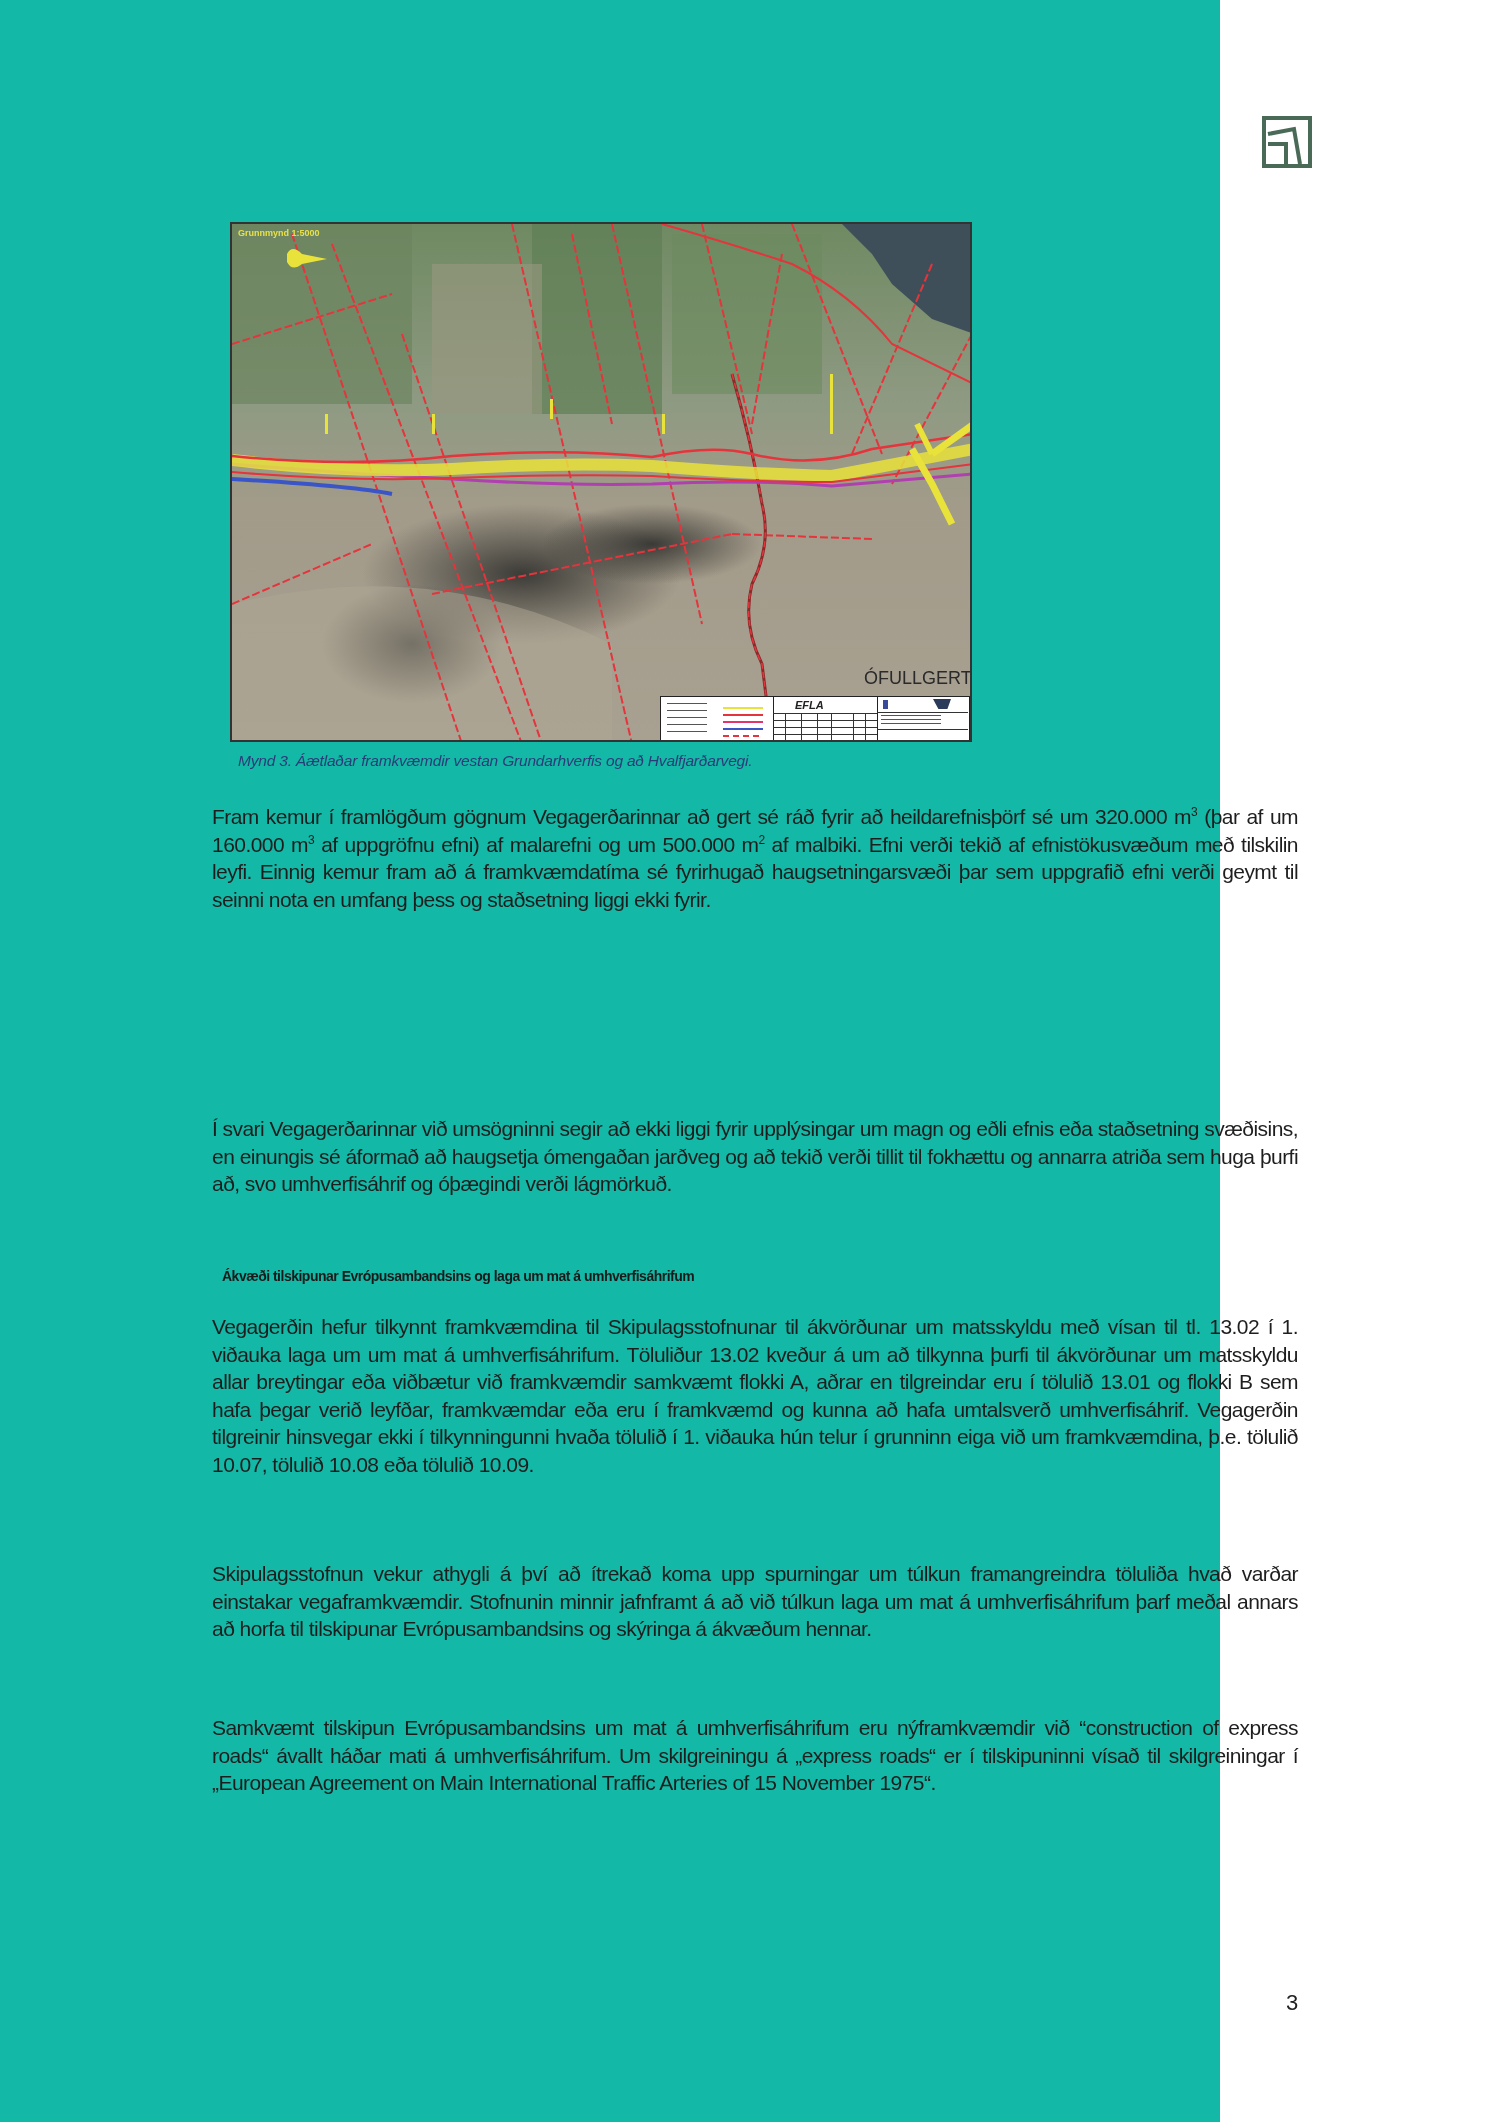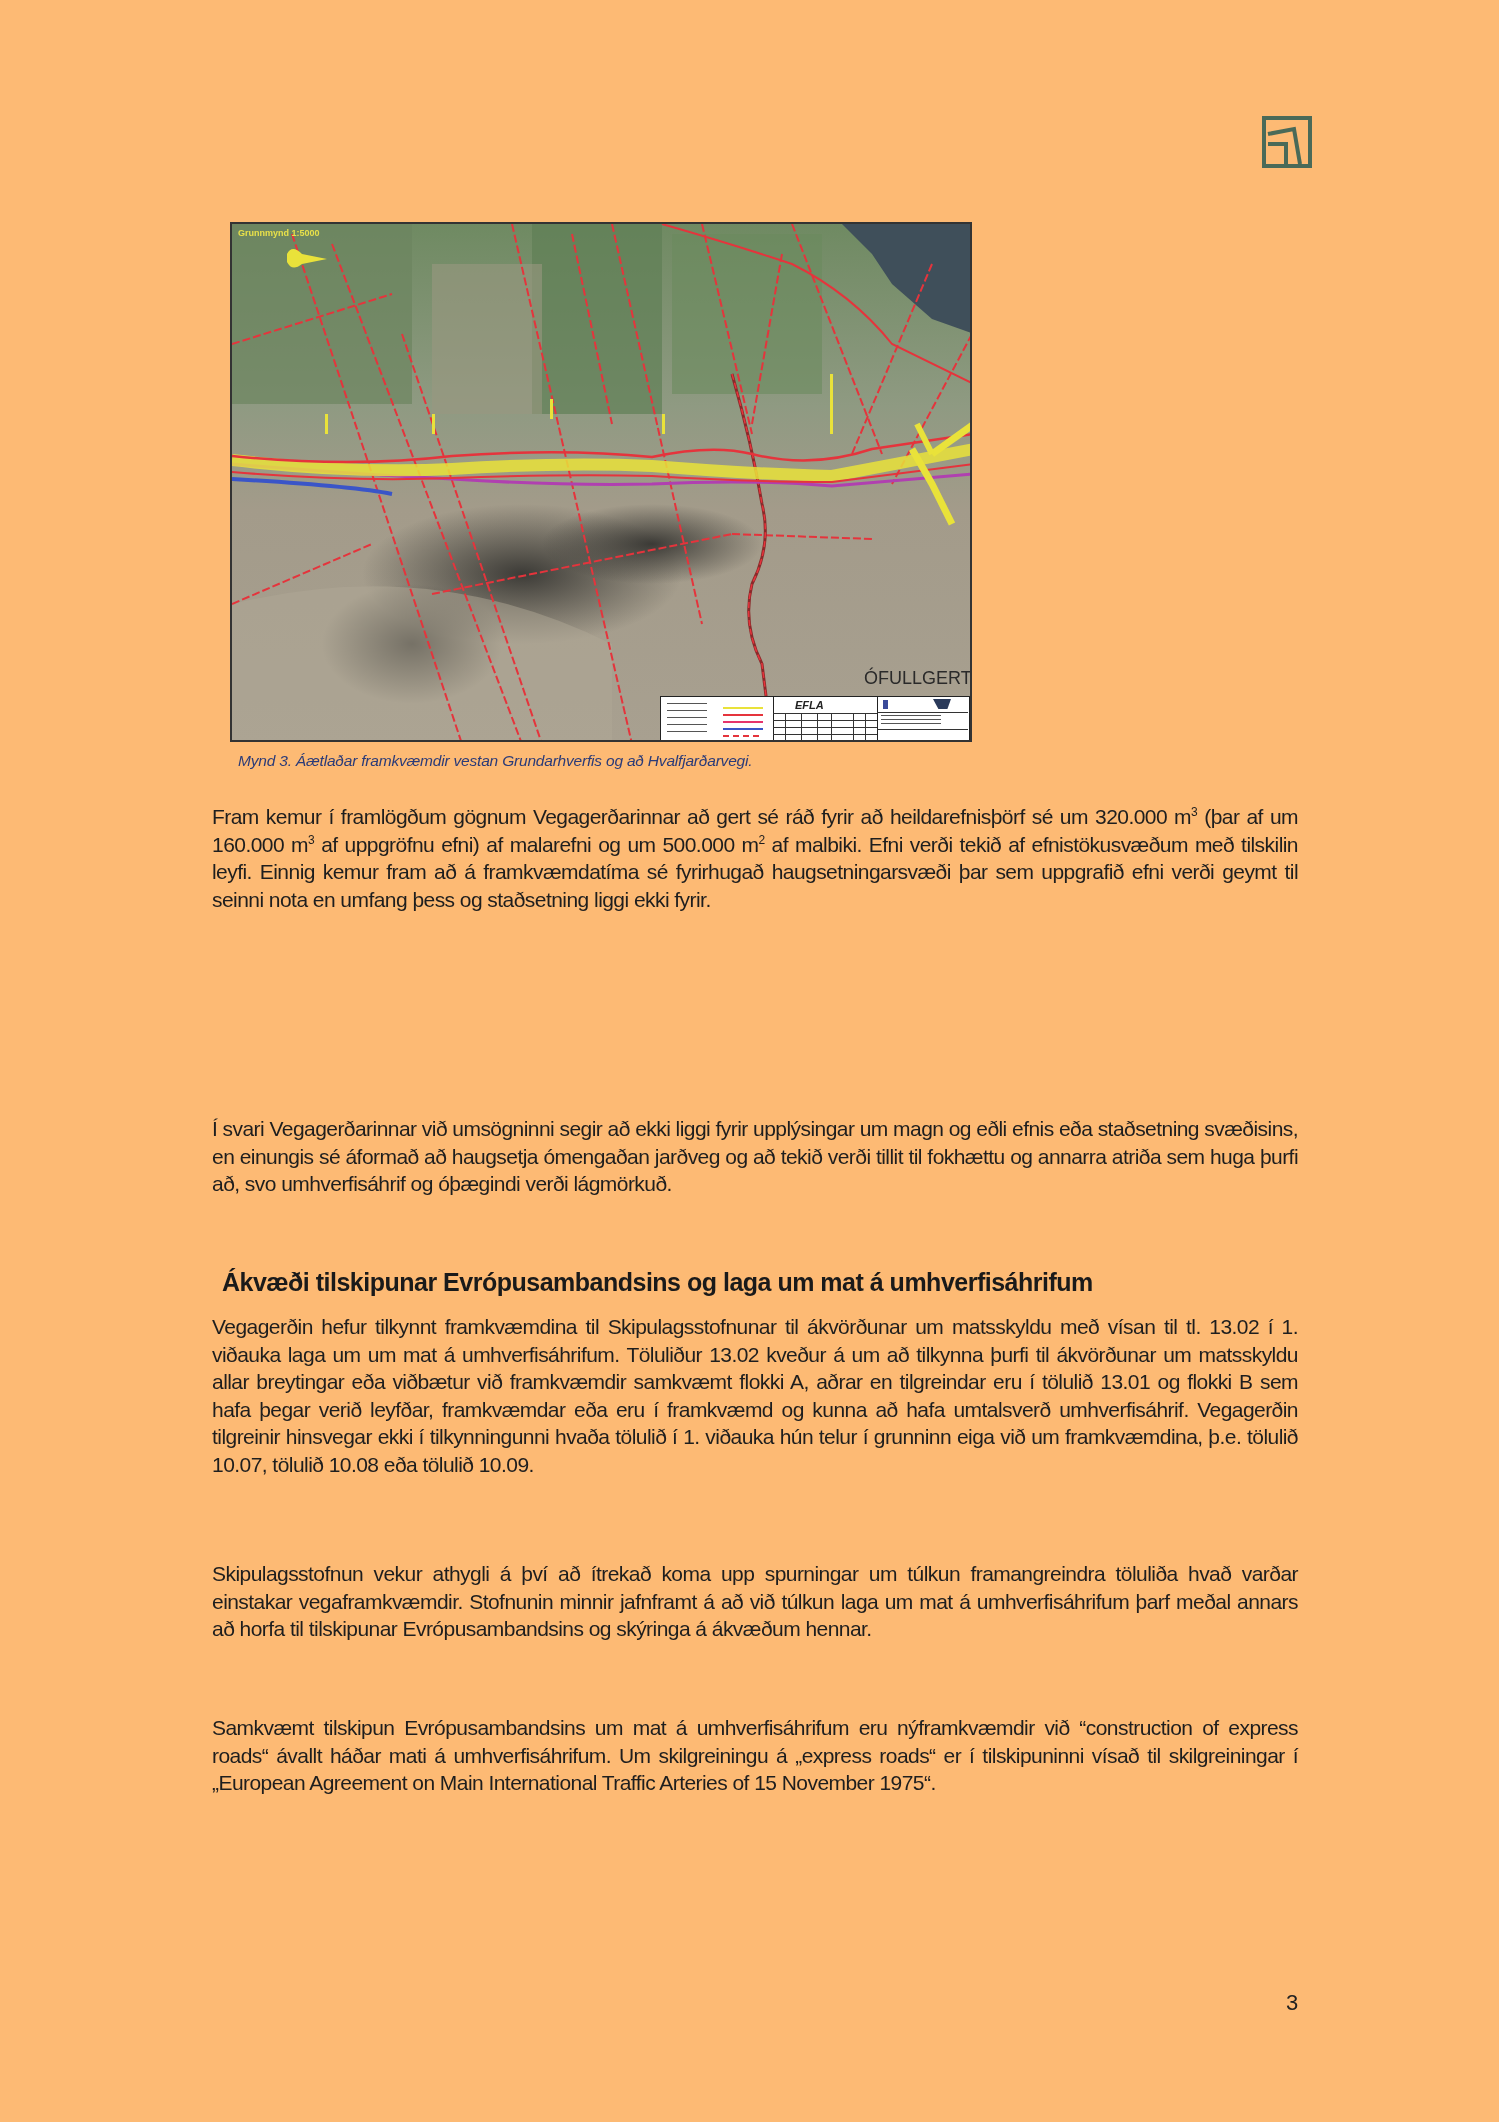--- a/index.html
+++ b/index.html
@@ -1,18 +1,18 @@
 <!DOCTYPE html>
 <html><head>
 <meta charset="utf-8">
 <style>
   html, body { margin: 0; padding: 0; background: #ffffff; }
   body { width: 1500px; height: 2122px; position: relative; overflow: hidden;
          font-family: "Liberation Sans", "DejaVu Sans", sans-serif; color: #1a1a1a; }
-  .page { position: absolute; left: 0; top: 0; width: 1499px; height: 2122px; background: #fdba74; }
+  .page { position: absolute; left: 0; top: 0; width: 1220px; height: 2122px; background: #14b8a6; }
 
   
   .logo { position: absolute; left: 1262px; top: 116px; width: 50px; height: 52px; }
 
   
   .map { position: absolute; left: 230px; top: 222px; width: 742px; height: 520px;
          border: 2px solid #333; box-sizing: border-box; overflow: hidden;
          background: #7b8a70; }
   .map svg { position: absolute; left: 0; top: 0; }
   .map-scale-label { position: absolute; left: 6px; top: 4px; font-size: 9px; color: #e8e04a;
@@ -32,21 +32,21 @@
 
   
   .caption { position: absolute; left: 222px; top: 752px; font-size: 15.5px; font-style: italic;
          color: #2b3b78; font-family: "Liberation Sans", sans-serif; letter-spacing: -0.2px; margin-left: 16px; }
 
   
   .para { position: absolute; left: 212px; width: 1086px; font-size: 21px; line-height: 27.5px;
           text-align: justify; color: #1e1e1e; font-family: "Liberation Sans", sans-serif;
           letter-spacing: -0.55px; }
   .para sup { font-size: 12px; line-height: 0; }
-  .heading { position: absolute; left: 222px; top: 1268px; font-size: 25px; font-weight: bold;
+  .heading { position: absolute; left: 222px; top: 1268px; font-size: 14px; font-weight: bold;
           color: #1a1a1a; font-family: "Liberation Sans", sans-serif; letter-spacing: -0.5px; }
 
   .page-number { position: absolute; left: 1286px; top: 1990px; font-size: 22px; color: #222;
           font-family: "Liberation Sans", sans-serif; }
 </style>
 </head>
 <body>
 
 <div class="page">
 

